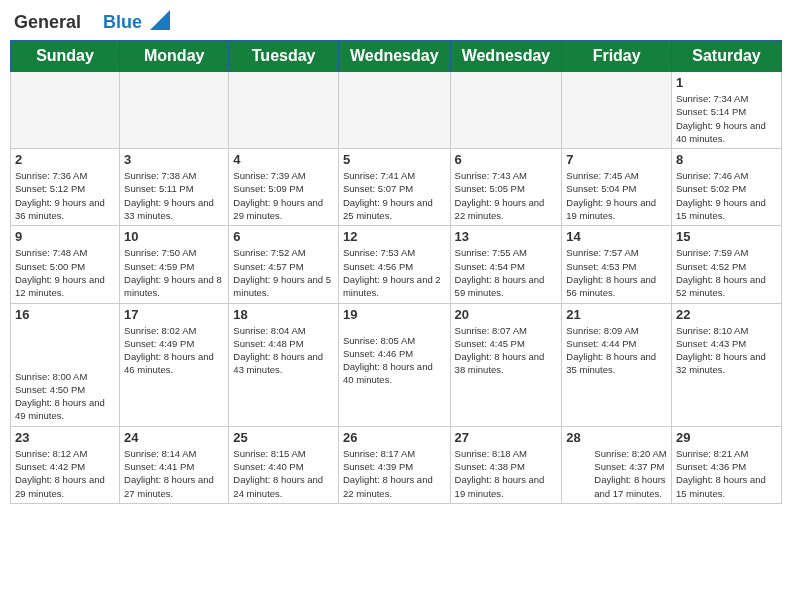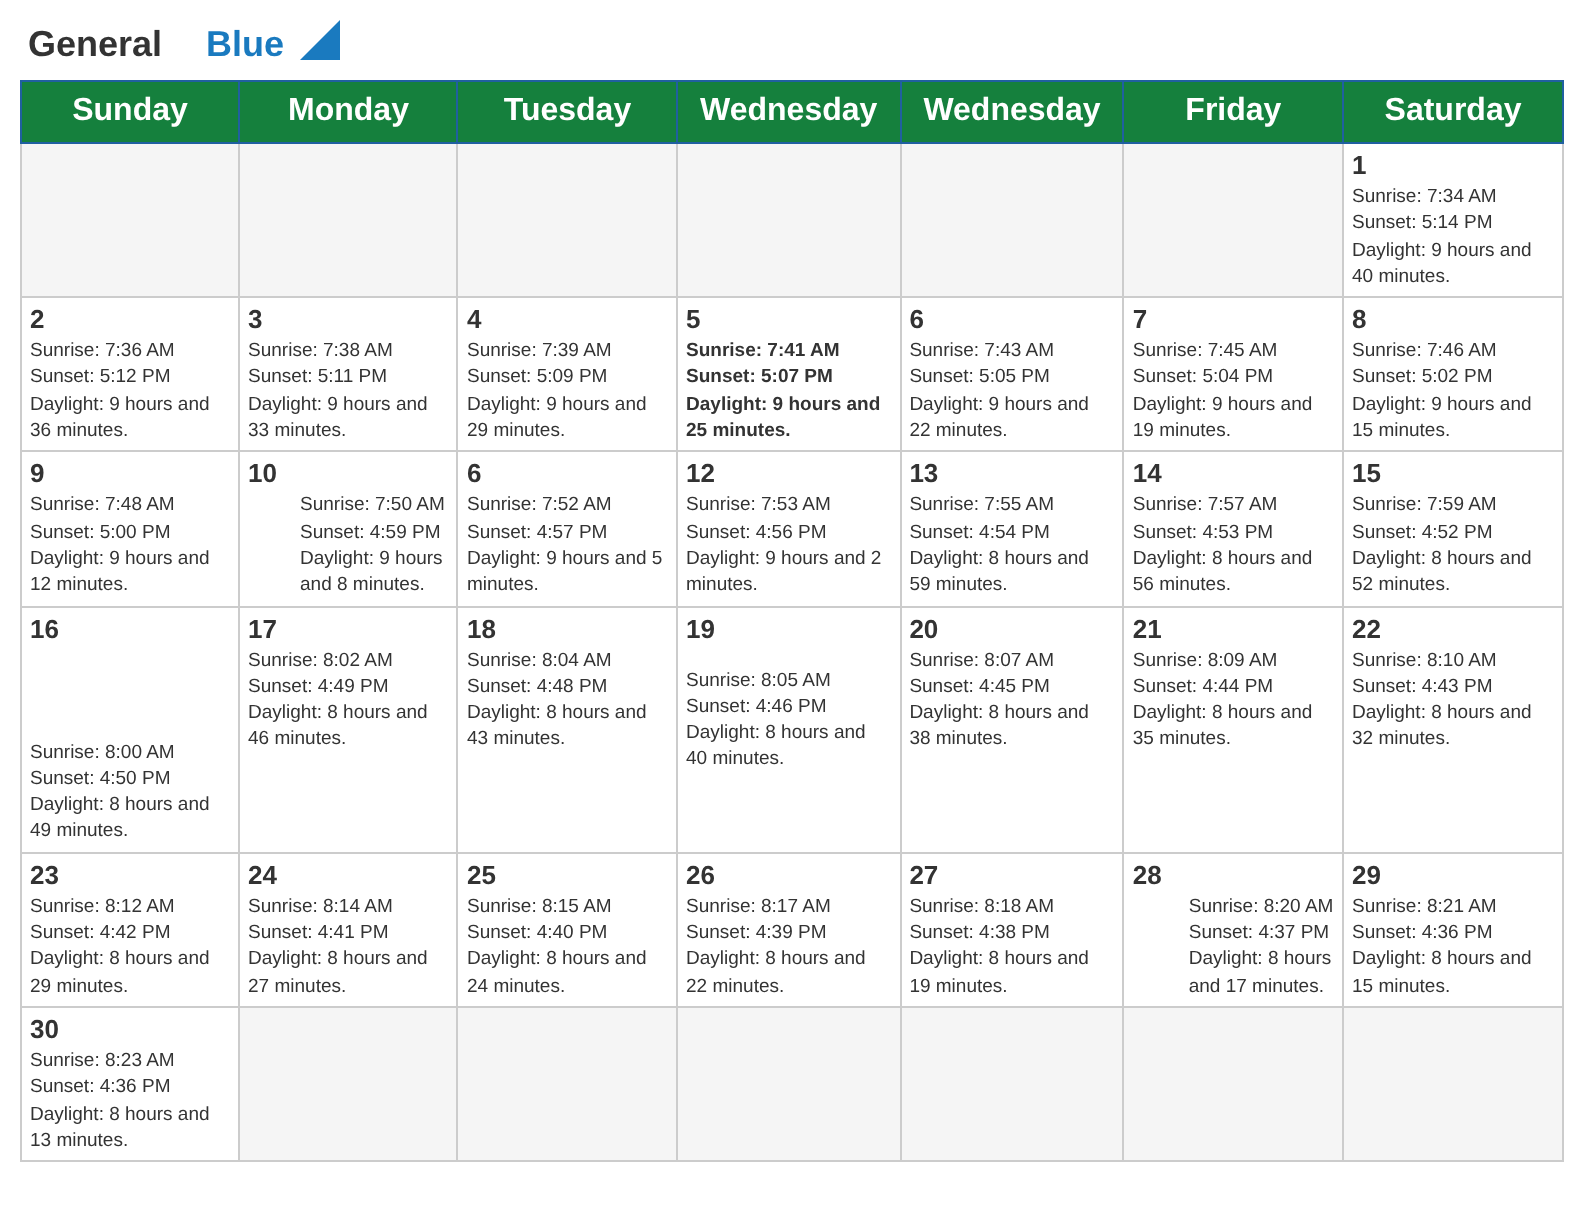--- a/index.html
+++ b/index.html
@@ -147,21 +147,21 @@
 Daylight: 9 hours and 33 minutes.</div>
         </td>
         <td>
           <span class="day-number">4</span>
           <div class="day-info" style="white-space: pre-line;">Sunrise: 7:39 AM
 Sunset: 5:09 PM
 Daylight: 9 hours and 29 minutes.</div>
         </td>
         <td>
           <span class="day-number">5</span>
-          <div class="day-info" style="white-space: pre-line; font-weight: bold;">Sunrise: 7:41 AM
+          <div class="day-info" style="white-space: pre-line;">Sunrise: 7:41 AM
 Sunset: 5:07 PM
 Daylight: 9 hours and 25 minutes.</div>
         </td>
         <td>
           <span class="day-number">6</span>
           <div class="day-info" style="white-space: pre-line;">Sunrise: 7:43 AM
 Sunset: 5:05 PM
 Daylight: 9 hours and 22 minutes.</div>
         </td>
         <td>
@@ -179,21 +179,21 @@
       </tr>
       <tr>
         <td>
           <span class="day-number">9</span>
           <div class="day-info" style="white-space: pre-line;">Sunrise: 7:48 AM
 Sunset: 5:00 PM
 Daylight: 9 hours and 12 minutes.</div>
         </td>
         <td>
           <span class="day-number">10</span>
-          <div class="day-info" style="white-space: pre-line; margin-left: 26px;">Sunrise: 7:50 AM
+          <div class="day-info" style="white-space: pre-line;">Sunrise: 7:50 AM
 Sunset: 4:59 PM
 Daylight: 9 hours and 8 minutes.</div>
         </td>
         <td>
           <span class="day-number">6</span>
           <div class="day-info" style="white-space: pre-line;">Sunrise: 7:52 AM
 Sunset: 4:57 PM
 Daylight: 9 hours and 5 minutes.</div>
         </td>
         <td>
@@ -302,28 +302,14 @@
 Sunset: 4:37 PM
 Daylight: 8 hours and 17 minutes.</div>
         </td>
         <td>
           <span class="day-number">29</span>
           <div class="day-info" style="white-space: pre-line;">Sunrise: 8:21 AM
 Sunset: 4:36 PM
 Daylight: 8 hours and 15 minutes.</div>
         </td>
       </tr>
-      <tr class="last-row">
-        <td class="has-data">
-          <span class="day-number">30</span>
-          <div class="day-info" style="white-space: pre-line;">Sunrise: 8:23 AM
-Sunset: 4:36 PM
-Daylight: 8 hours and 13 minutes.</div>
-        </td>
-        <td class="empty"></td>
-        <td class="empty"></td>
-        <td class="empty"></td>
-        <td class="empty"></td>
-        <td class="empty"></td>
-        <td class="empty"></td>
-      </tr>
     </tbody>
 </table>
 
 </body></html>

